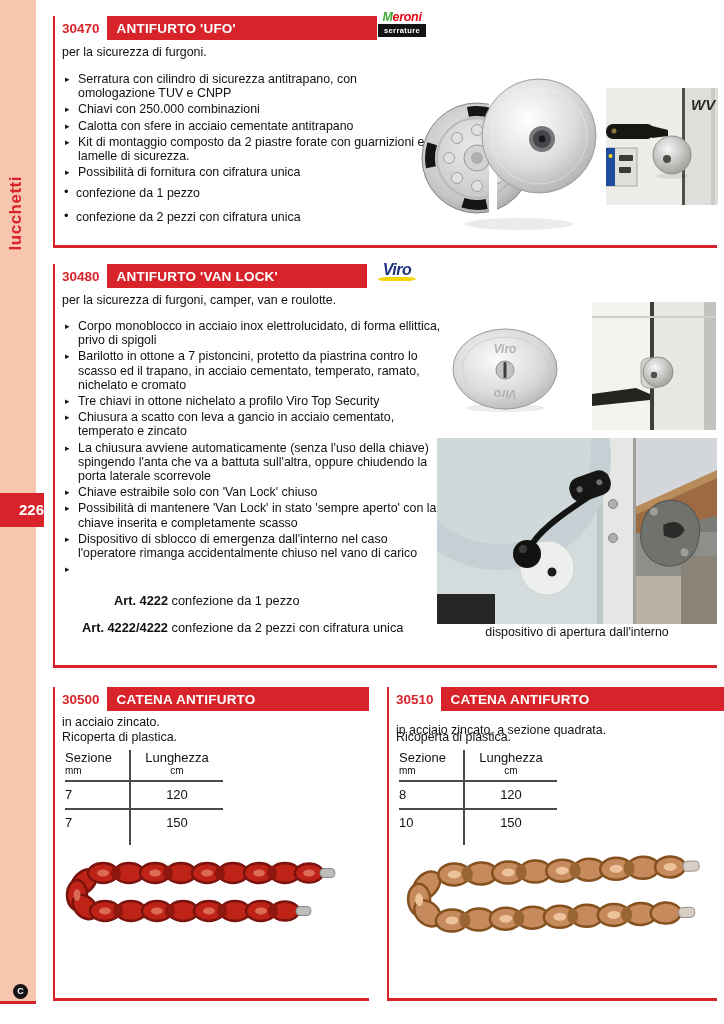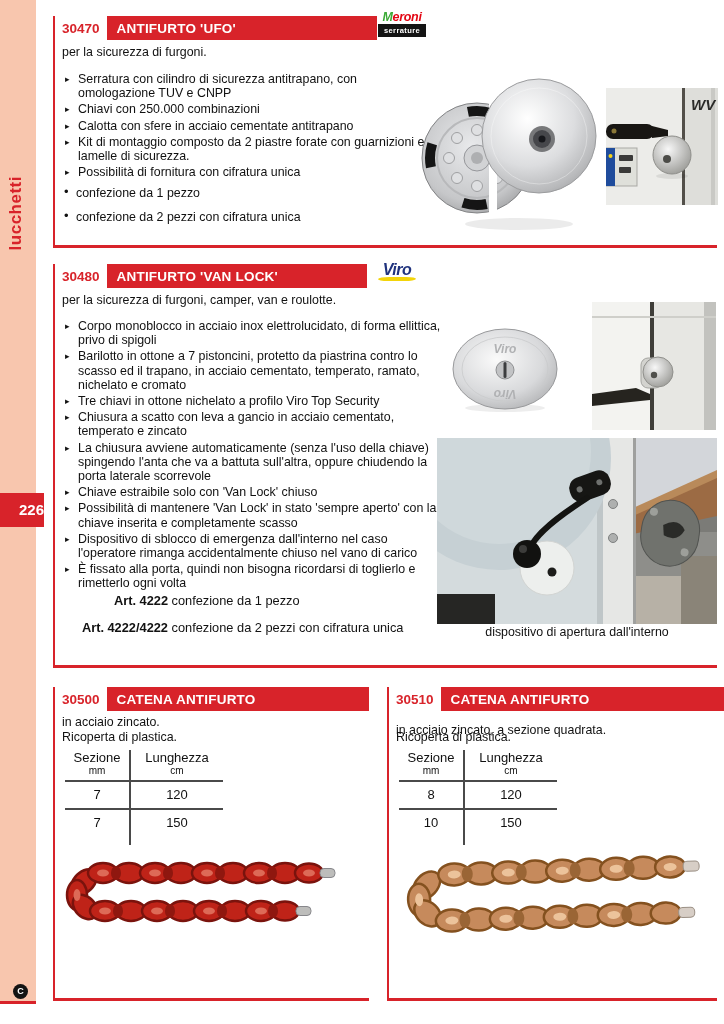--- a/index.html
+++ b/index.html
@@ -46,21 +46,21 @@
   .meroni-top{font-style:italic;font-weight:bold;font-size:12.5px;letter-spacing:-.3px;}
   .meroni-m{color:#3aaa35;}
   .meroni-rest{color:#e30613;}
   .meroni-sub{background:#141414;color:#fff;font-weight:bold;font-size:7.5px;letter-spacing:.4px;padding:1px 2px;margin-top:1px;}
   .viro{position:absolute;width:46px;text-align:center;}
   .viro-text{color:#20337e;font-weight:bold;font-style:italic;font-size:16px;letter-spacing:-.5px;}
   .viro-swoosh{width:38px;height:4px;background:#f3d409;border-radius:50% / 90%;transform:skewX(-20deg);margin:-2px auto 0;}
   
   .spec-table{position:absolute;font-size:13px;}
   .tr{display:flex;}
-  .tc1{width:66px;border-right:2px solid #4a4a4a;text-align:center;box-sizing:border-box;}
+  .tc1{width:66px;border-right:2px solid #4a4a4a;box-sizing:border-box;}
   .tc2{width:92px;text-align:center;}
   .thead .tc1,.thead .tc2{padding-bottom:4px;}
   .t-big{font-size:13px;line-height:15px;}
   .t-small{font-size:10px;line-height:11px;}
   .trow{border-top:2px solid #4a4a4a;}
   .trow .tc1,.trow .tc2{padding:5px 0 6px;}
   .tfoot{height:9px;}
   svg{display:block;}
   .photo{position:absolute;}
 </style>
@@ -172,21 +172,21 @@
 
   <ul class="blist" style="left:9px;top:55px;width:380px;">
     <li><span class="bm">▸</span><span>Corpo monoblocco in acciaio inox elettrolucidato, di forma ellittica, privo di spigoli</span></li>
     <li><span class="bm">▸</span><span>Barilotto in ottone a 7 pistoncini, protetto da piastrina contro lo scasso ed il trapano, in acciaio cementato, temperato, ramato, nichelato e cromato</span></li>
     <li><span class="bm">▸</span><span>Tre chiavi in ottone nichelato a profilo Viro Top Security</span></li>
     <li><span class="bm">▸</span><span>Chiusura a scatto con leva a gancio in acciaio cementato, temperato e zincato</span></li>
     <li><span class="bm">▸</span><span>La chiusura avviene automaticamente (senza l'uso della chiave) spingendo l'anta che va a battuta sull'altra, oppure chiudendo la porta laterale scorrevole</span></li>
     <li><span class="bm">▸</span><span>Chiave estraibile solo con 'Van Lock' chiuso</span></li>
     <li><span class="bm">▸</span><span>Possibilità di mantenere 'Van Lock' in stato 'sempre aperto' con la chiave inserita e completamente scasso</span></li>
     <li><span class="bm">▸</span><span>Dispositivo di sblocco di emergenza dall'interno nel caso l'operatore rimanga accidentalmente chiuso nel vano di carico</span></li>
-    <li><span class="bm">▸</span><span>È fissato alla porta, quindi non bisogna ricordarsi di toglierlo e rimetterlo ogni volta</span></li>
+    <li><span class="bm">▸</span></li>
   </ul>
 
   <div class="art-row" style="top:329px;">
     <span class="art-code">Art. 4222</span>
     <span class="art-desc">confezione da 1 pezzo</span>
   </div>
   <div class="art-row" style="top:356px;">
     <span class="art-code">Art. 4222/4222</span>
     <span class="art-desc">confezione da 2 pezzi con cifratura unica</span>
   </div>

